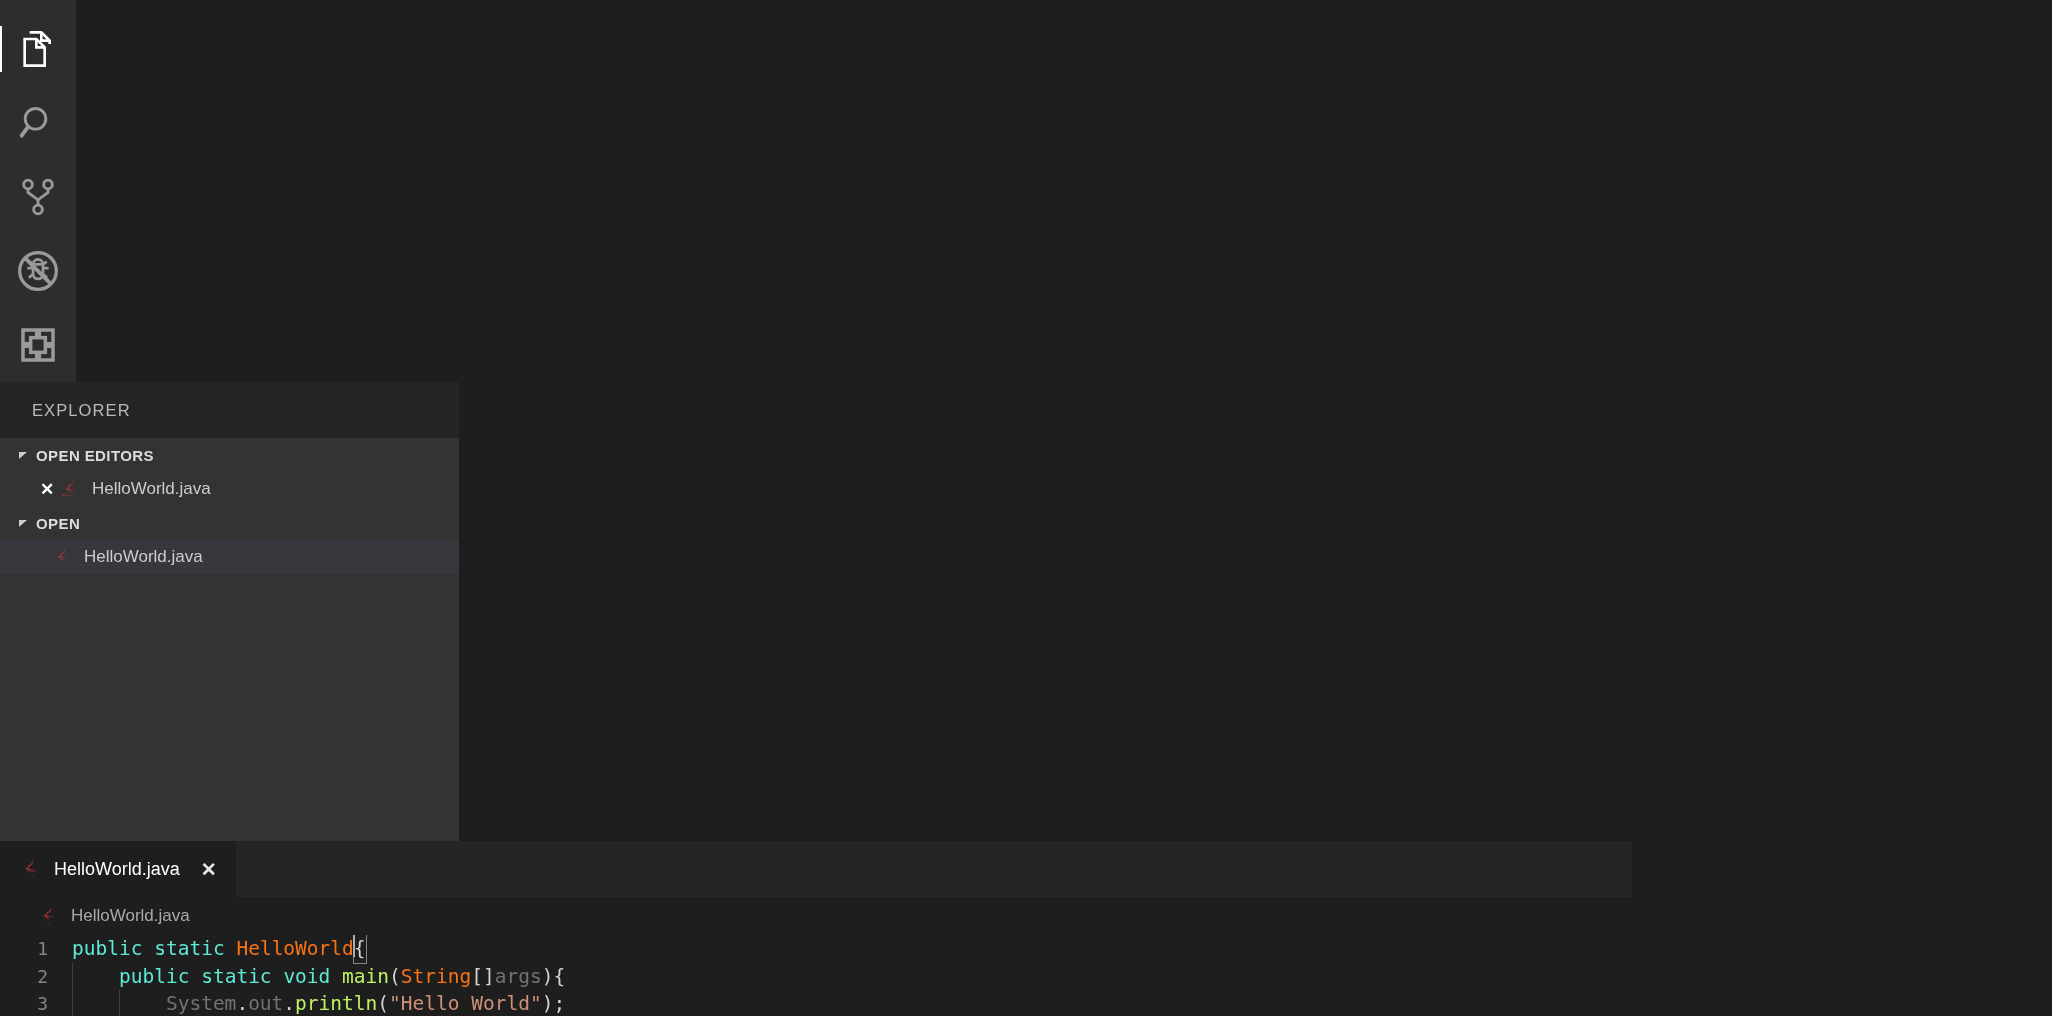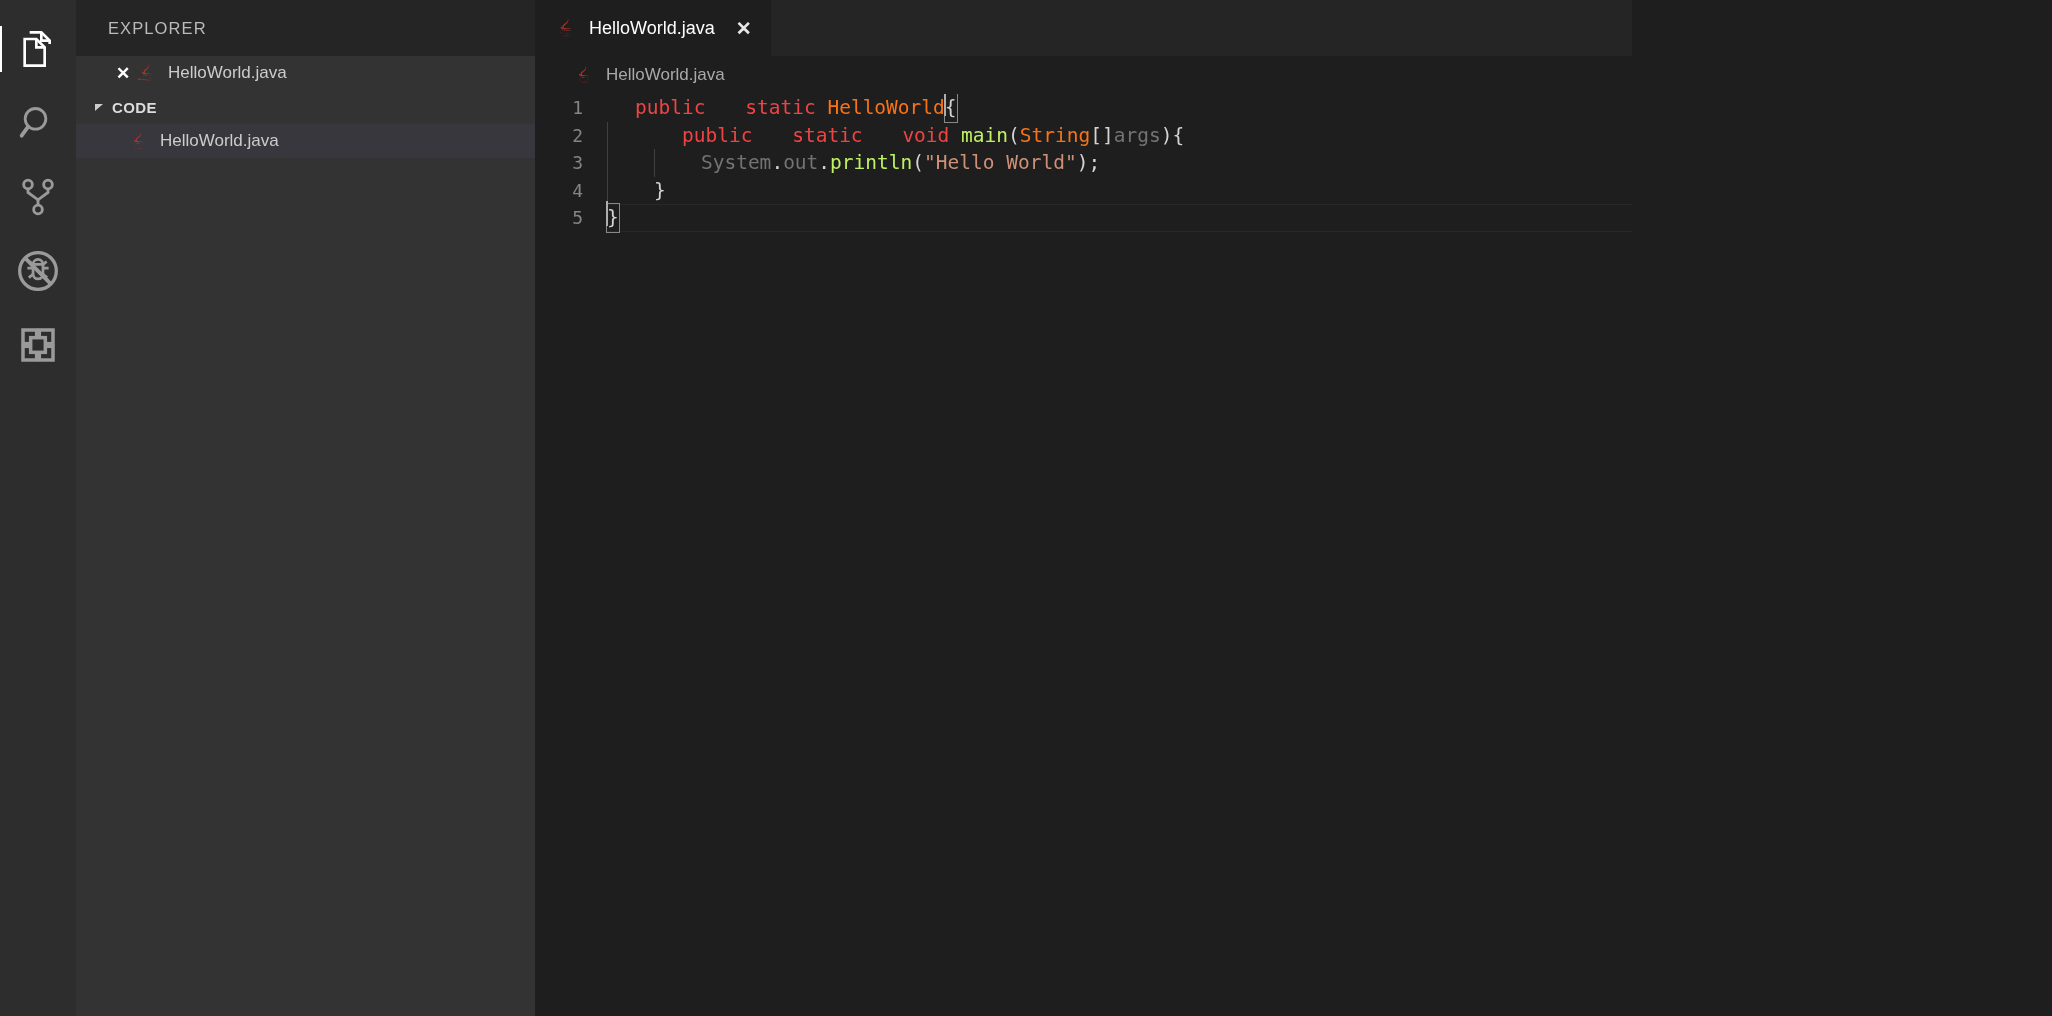--- a/index.html
+++ b/index.html
@@ -2,21 +2,21 @@
 <html><head>
 <meta charset="utf-8">
 <style>
   * { margin:0; padding:0; box-sizing:border-box; }
   html, body {
     width:2052px; height:1016px;
     background:#1e1e1e;
     font-family:"Liberation Sans", sans-serif;
     overflow:hidden;
   }
-  #app { display:flex; width:1632px; height:1016px; }
+  #app { display:flex; width:1632px; height:1016px;flex-direction:column; }
 
   
   .activity-bar {
     width:76px; height:1016px;
     background:#2d2d2d;
     display:flex; flex-direction:column; align-items:center;
     padding-top:12px;
     flex:0 0 76px;
   }
   .activity-item {
@@ -154,21 +154,21 @@
   }
   .current-line-border {
     position:absolute;
     left:72px; right:0;
     height:27.5px;
     border-top:1px solid #282828;
     border-bottom:1px solid #282828;
     pointer-events:none;
   }
   
-  .kw   { color:#ef4444;margin-left:28px; }
+  .kw   { color:#5eead4; }
   .typ  { color:#f97316; }
   .fn   { color:#bef264;text-align:right; }
   .var  { color:#737373; }
   .str  { color:#ce9178; }
   .pun  { color:#d4d4d4; }
   .brk  { color:#d4d4d4; outline:1px solid #888888; outline-offset:0px; }
   .cursor-block {
     display:inline-block;
     position:relative;
   }
@@ -249,20 +249,28 @@
         </svg>
       </span>
     </div>
 
   </div>
 
   <div class="side-bar">
 
     <div class="side-bar-title">EXPLORER</div>
 
+    <div class="section-header">
+      <span class="twisty">
+        <svg width="12" height="12" viewBox="0 0 12 12">
+          <path d="M2 3 L10 3 L2 10 Z" fill="#cccccc"></path>
+        </svg>
+      </span>
+      <span>OPEN EDITORS</span>
+    </div>
 
     <div class="tree-row">
       <span class="row-close">✕</span>
       <span class="java-icon">
         <svg width="24" height="24" viewBox="0 0 24 24">
           <path d="M9.2 12.4c-2.2 1.1.9 1.6 2.4 1.7 2.2.2 4.5-.1 5.9-.7 0 0-.8.5-1.4.6-3.2.8-9.3.6-7.5-.8.2-.2.6-.5.6-.8z" fill="#b1342e"></path>
           <path d="M8.8 10.1c-1.5 1.3.6 2 2.8 2.2 2.7.2 5-.2 5-.2s-.6.3-1 .5c-3.5.9-10.3.4-8.3-1.3.5-.4 1.5-.9 1.5-1.2z" fill="#b1342e"></path>
           <path d="M13.6 3.2s2.2 2.2-2.1 5.6c-3.4 2.7-.8 4.2 0 5.9-2-1.8-3.5-3.4-2.5-4.9 1.5-2.2 5.7-3.3 4.6-6.6z" fill="#b1342e"></path>
           <path d="M7.2 16.2c-1.5.4.9.9 2.9 1 2.4.1 5.4-.2 6.6-.8 0 0-.6.4-1.1.5-3 .8-8.3.6-8.4-.7z" fill="#b1342e"></path>
           <path d="M8.3 18.2c-.9.3.4.9 1.9 1 2.1.2 5.1.1 6.2-.5 0 0-.5.4-1 .5-2.6.6-7 .4-7.1-1z" fill="#b1342e"></path>
@@ -271,21 +279,21 @@
       </span>
       <span class="tree-label">HelloWorld.java</span>
     </div>
 
     <div class="section-header">
       <span class="twisty">
         <svg width="12" height="12" viewBox="0 0 12 12">
           <path d="M2 3 L10 3 L2 10 Z" fill="#cccccc"></path>
         </svg>
       </span>
-      <span>CODE</span>
+      <span>OPEN</span>
     </div>
 
     <div class="tree-row selected" style="padding-left:50px;">
       <span class="java-icon">
         <svg width="24" height="24" viewBox="0 0 24 24">
           <path d="M9.2 12.4c-2.2 1.1.9 1.6 2.4 1.7 2.2.2 4.5-.1 5.9-.7 0 0-.8.5-1.4.6-3.2.8-9.3.6-7.5-.8.2-.2.6-.5.6-.8z" fill="#b1342e"></path>
           <path d="M8.8 10.1c-1.5 1.3.6 2 2.8 2.2 2.7.2 5-.2 5-.2s-.6.3-1 .5c-3.5.9-10.3.4-8.3-1.3.5-.4 1.5-.9 1.5-1.2z" fill="#b1342e"></path>
           <path d="M13.6 3.2s2.2 2.2-2.1 5.6c-3.4 2.7-.8 4.2 0 5.9-2-1.8-3.5-3.4-2.5-4.9 1.5-2.2 5.7-3.3 4.6-6.6z" fill="#b1342e"></path>
           <path d="M7.2 16.2c-1.5.4.9.9 2.9 1 2.4.1 5.4-.2 6.6-.8 0 0-.6.4-1.1.5-3 .8-8.3.6-8.4-.7z" fill="#b1342e"></path>
           <path d="M8.3 18.2c-.9.3.4.9 1.9 1 2.1.2 5.1.1 6.2-.5 0 0-.5.4-1 .5-2.6.6-7 .4-7.1-1z" fill="#b1342e"></path>

